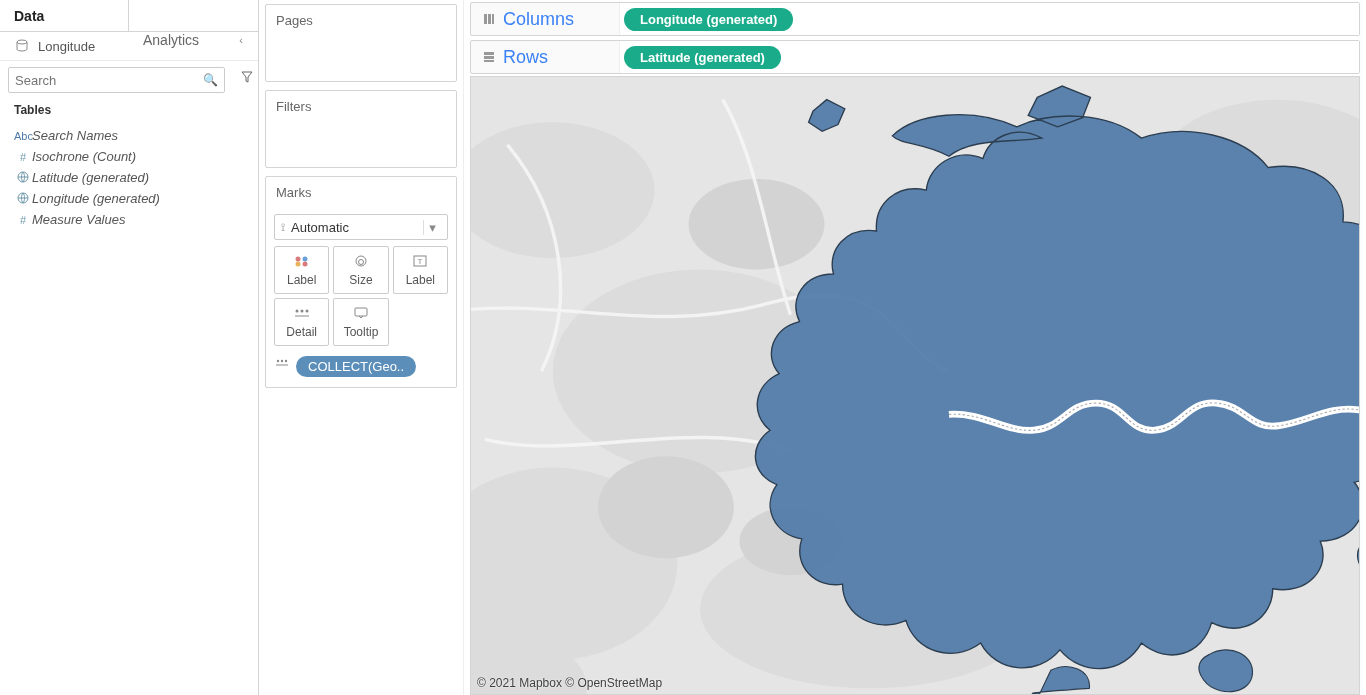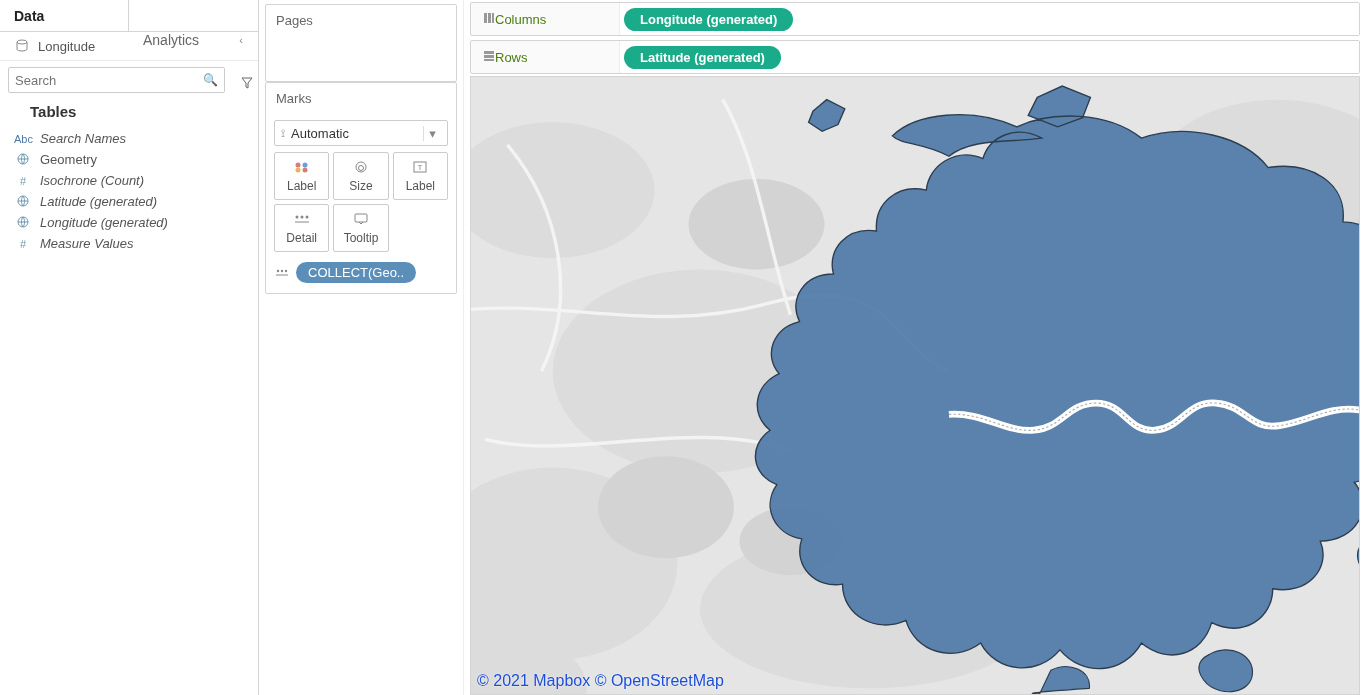--- a/index.html
+++ b/index.html
@@ -55,21 +55,21 @@
   display: flex;
   align-items: center;
   gap: 8px;
   padding: 6px 14px;
   border-bottom: 1px solid #eaeaea;
   color: #555;
 }
 .source-row svg { flex-shrink: 0; }
 .search-row {
   display: flex;
-  align-items: flex-end;
+  align-items: flex-start;
   gap: 16px;
   padding: 6px 8px 6px 8px;
 }
 .search-box {
   flex: 1;
   position: relative;
   border: 1px solid #ccc;
   border-radius: 2px;
   height: 26px;
   display: flex;
@@ -92,44 +92,43 @@
   width: 20px;
   height: 20px;
   display: flex;
   align-items: center;
   justify-content: center;
   color: #666;
   cursor: pointer;
 }
 .tables-header {
   font-weight: 700;
-  font-size: 15px;
-  padding: 4px 30px 6px;
+  font-size: 12px;
+  padding: 4px 14px 6px;
 }
 .field-list { padding: 2px 0; }
 .field-row {
   display: flex;
   align-items: center;
-  gap: 8px;
   padding: 3px 14px;
   cursor: pointer;
 }
 .field-row .ico { width: 18px; text-align: center; color: #7099ac; font-size: 11px; }
 .field-row .ico.blue { color: #4e79a7; }
 .field-row .txt { font-style: italic; color: #555; }
 .field-row .txt.noital { font-style: normal; }
 
 
 .cards {
   width: 205px;
   padding: 4px 6px;
   background: #fff;
   display: flex;
   flex-direction: column;
-  gap: 0;
+  gap: 8px;
   border-right: 1px solid #eee;
 }
 .card {
   border: 1px solid #d4d4d4;
   border-radius: 2px;
   background: #fff;
 }
 .card-title {
   padding: 8px 10px;
   color: #666;
@@ -172,21 +171,20 @@
   color: #555;
   cursor: pointer;
 }
 .shelf-btn .sicon { font-size: 15px; color: #888; }
 .shelf-grid.row2 {
   margin-top: 4px;
   grid-template-columns: repeat(3, 1fr);
 }
 .pill-row {
   display: flex;
-  align-items: center;
   gap: 6px;
   margin-top: 10px;
 }
 .pill-row .ico { color: #888; font-size: 12px; width: 16px; text-align:center;}
 .pill {
   background: #5b8fb9;
   color: #fff;
   border-radius: 12px;
   padding: 3px 12px;
   font-size: 13px;
@@ -203,25 +201,25 @@
   align-items: center;
   border: 1px solid #d4d4d4;
   border-radius: 2px;
   margin: 2px 6px;
   background: #fafafa;
   height: 34px;
 }
 .shelf-label {
   display: flex;
   align-items: center;
-  gap: 0;
+  gap: 8px;
   padding: 0 12px;
   width: 148px;
-  color: #4d7c0f;
-  font-size: 13px;
+  color: #3b82f6;
+  font-size: 18px;
 }
 .shelf-label .sicon { color: #888; }
 .shelf-content {
   flex: 1;
   display: flex;
   align-items: center;
   padding: 0 4px;
   background: #fff;
   height: 100%;
   border-left: 1px solid #eee;
@@ -250,22 +248,22 @@
 .viz svg.mapbg {
   position: absolute;
   inset: 0;
   width: 100%;
   height: 100%;
 }
 .attribution {
   position: absolute;
   left: 6px;
   bottom: 4px;
-  font-size: 16px;
-  color: #1d4ed8;
+  font-size: 12px;
+  color: #404040;
   text-shadow: 0 0 2px #fff;
 }
 </style>
 </head>
 <body>
 
 <div class="app">
 
   <div class="sidebar">
     <div class="side-tabs">
@@ -299,29 +297,20 @@
             <rect x="1" y="8" width="10" height="2" fill="#666"></rect>
           </svg>
         <span style="font-size:8px;color:#666">▾</span>
       </div>
     </div>
     <div class="tables-header">Tables</div>
     <div class="field-list">
       <div class="field-row">
         <span class="ico blue">Abc</span>
         <span class="txt">Search Names</span>
-      </div>
-      <div class="field-row">
-        <span class="ico">
-          <svg width="12" height="12" viewBox="0 0 12 12">
-              <circle cx="6" cy="6" r="5" fill="none" stroke="#7099ac"></circle>
-              <path d="M1 6h10M6 1c2 2 2 8 0 10M6 1c-2 2-2 8 0 10" stroke="#7099ac" fill="none"></path>
-            </svg>
-        </span>
-        <span class="txt noital">Geometry</span>
       </div>
       <div class="field-row">
         <span class="ico">#</span>
         <span class="txt">Isochrone (Count)</span>
       </div>
       <div class="field-row">
         <span class="ico">
           <svg width="12" height="12" viewBox="0 0 12 12">
               <circle cx="6" cy="6" r="5" fill="none" stroke="#7099ac"></circle>
               <path d="M1 6h10M6 1c2 2 2 8 0 10M6 1c-2 2-2 8 0 10" stroke="#7099ac" fill="none"></path>
@@ -341,20 +330,23 @@
       <div class="field-row">
         <span class="ico">#</span>
         <span class="txt">Measure Values</span>
       </div>
     </div>
   </div>
 
   <div class="cards">
     <div class="card pages">
       <div class="card-title">Pages</div>
+    </div>
+    <div class="card filters">
+      <div class="card-title">Filters</div>
     </div>
     <div class="card">
       <div class="card-title">Marks</div>
       <div class="marks-body">
         <div class="mark-select">
           <span style="color:#888;margin-right:6px;font-size:11px;">⟟</span>
           <span>Automatic</span>
           <span class="chev">▾</span>
         </div>
         <div class="shelf-grid">

